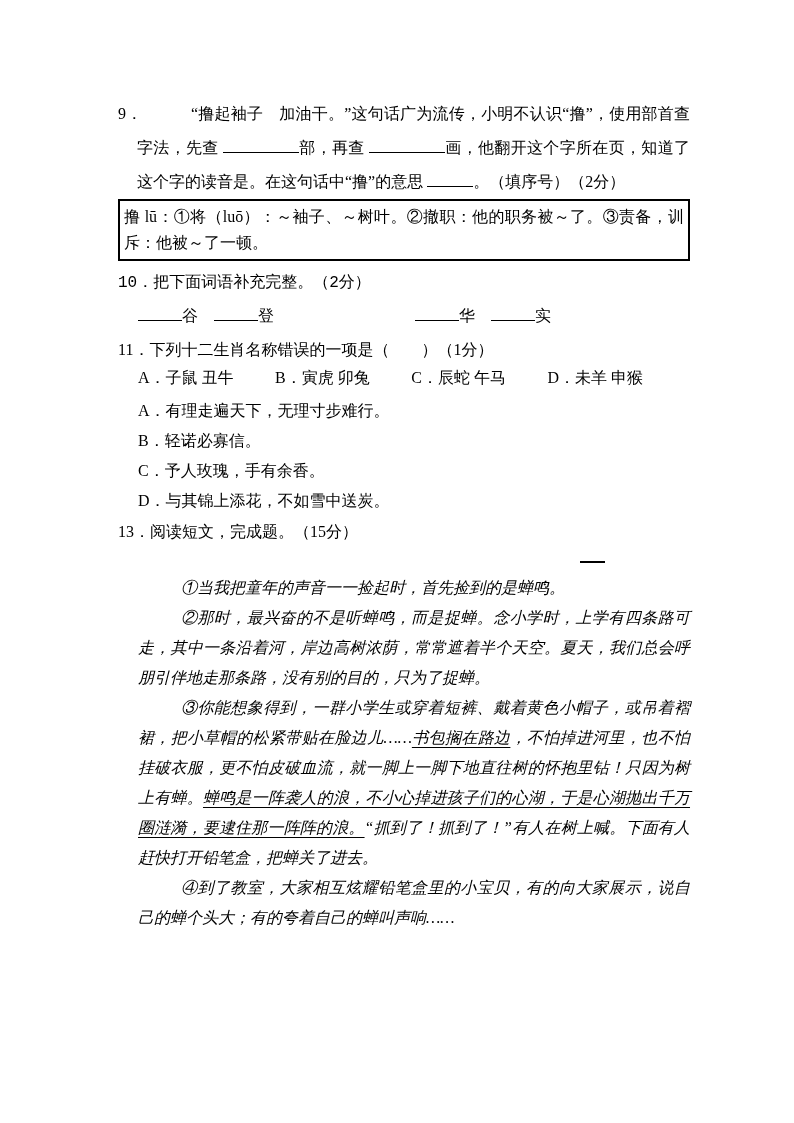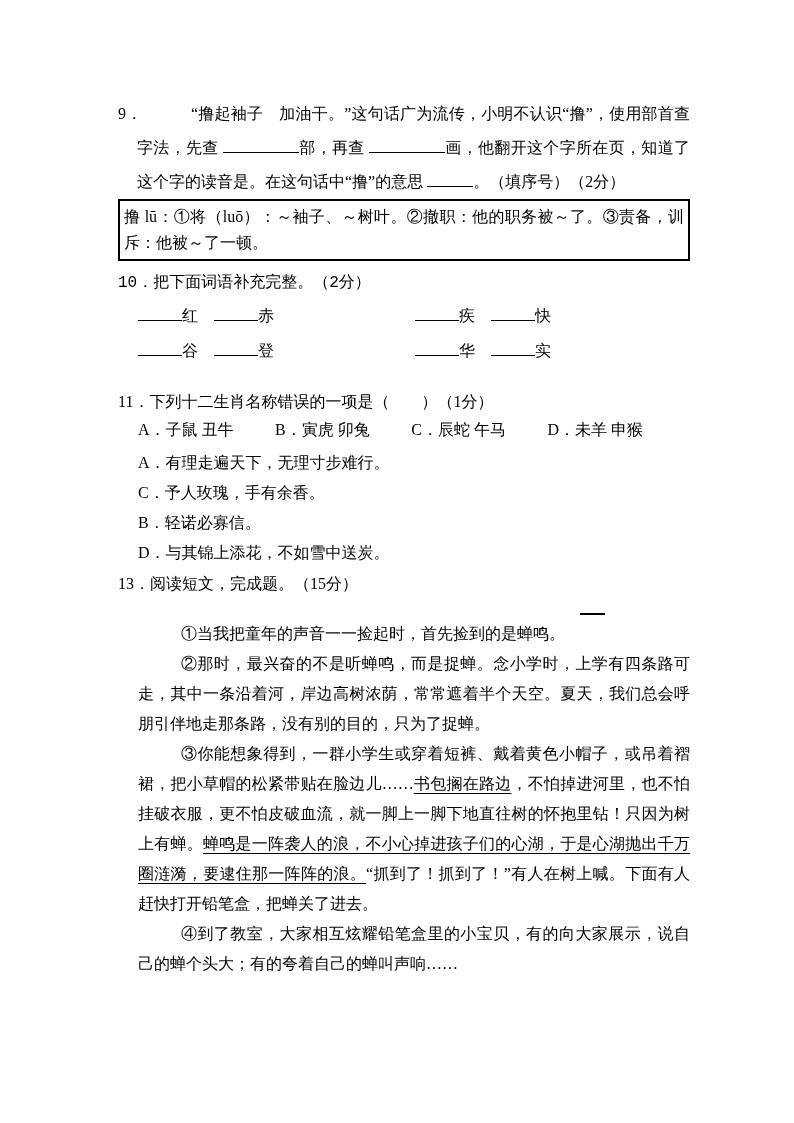--- a/index.html
+++ b/index.html
@@ -33,79 +33,75 @@
     padding: 3px 4px;
     line-height: 26px;
     text-align: justify;
   }
 
   .q10 { margin-top: 7px; font-family: Liberation Mono, monospace; }
   .wrow { display: flex; padding-left: 20px; margin-top: 2px; line-height: 33px; }
   .pairL { width: 277px; }
   .gap { display: inline-block; width: 16px; }
 
-  .q11 { margin-top: 19px; }
+  .q11 { margin-top: 2px; }
   .q11 .qtext { line-height: 28px; }
   .optrow {
     display: flex; justify-content: space-between;
     padding-left: 20px; width: 525px; line-height: 28px; align-items: center;
   }
 
   .q12 { margin-top: 4px; }
   .optlist p { padding-left: 20px; line-height: 30px; }
 
   .q13 { margin-top: 0; }
   .title-blank { text-align: right; padding-right: 85px; height: 16px; margin-top: 2px; }
   .dash {
     display: inline-block; width: 25px; height: 13px;
     border-bottom: 2px solid #000;
   }
-  .passage { padding-left: 20px; margin-top: 2px; }
+  .passage { padding-left: 20px; margin-top: 8px; font-style: italic; }
   .passage p { line-height: 30px; text-align: justify; text-indent: 43px; }
   .u { text-decoration: underline; text-underline-offset: 4px; }
 </style>
 </head>
 <body>
 
 <div class="page">
 
   <section class="q9">
     <p class="qtext hang"><span>9．</span><span>　　　“撸起袖子　加油干。”这句话广为流传，小明不认识“撸”，使用部首查字法，先查 </span><span class="blank b76"></span><span>部，再查 </span><span class="blank b76"></span><span>画，他翻开这个字所在页，知道了这个字的读音是。在这句话中“撸”的意思 </span><span class="blank b46"></span><span>。（填序号）（2分）</span></p>
     <div class="defbox">
       <span>撸 lū：①将（luō）：～袖子、～树叶。②撤职：他的职务被～了。③责备，训斥：他被～了一顿。</span>
     </div>
   </section>
 
   <section class="q10">
     <p class="qtext hang">10．把下面词语补充完整。（2分）</p>
-    <div class="wrow">
-      <div class="pairL"><span class="blank b44"></span><span>红</span><span class="gap"></span><span class="blank b44"></span><span>赤</span></div>
-      <div><span class="blank b44"></span><span>疾</span><span class="gap"></span><span class="blank b44"></span><span>快</span></div>
-    </div>
     <div class="wrow">
       <div class="pairL"><span class="blank b44"></span><span>谷</span><span class="gap"></span><span class="blank b44"></span><span>登</span></div>
       <div><span class="blank b44"></span><span>华</span><span class="gap"></span><span class="blank b44"></span><span>实</span></div>
     </div>
   </section>
 
   <section class="q11">
     <p class="qtext hang">11．下列十二生肖名称错误的一项是（　　）（1分）</p>
     <div class="optrow">
       <span>A．子鼠 丑牛</span>
       <span>B．寅虎 卯兔</span>
       <span>C．辰蛇 午马</span>
       <span>D．未羊 申猴</span>
     </div>
   </section>
 
   <section class="q12">
     <div class="optlist">
       <p>A．有理走遍天下，无理寸步难行。</p>
+      <p>B．轻诺必寡信。</p>
       <p>C．予人玫瑰，手有余香。</p>
-      <p>B．轻诺必寡信。</p>
       <p>D．与其锦上添花，不如雪中送炭。</p>
     </div>
   </section>
 
   <section class="q13">
     <p class="qtext hang">13．阅读短文，完成题。（15分）</p>
     <div class="title-blank">
       <span class="dash"></span>
     </div>
     <div class="passage">

